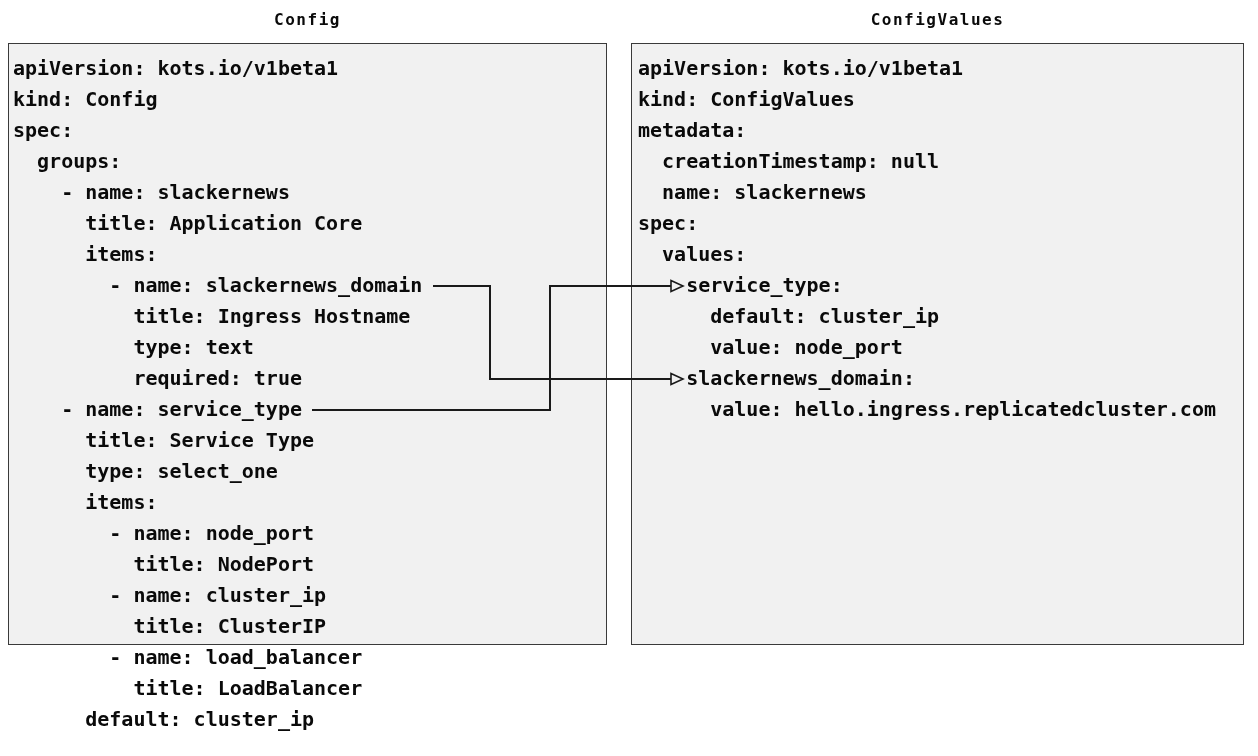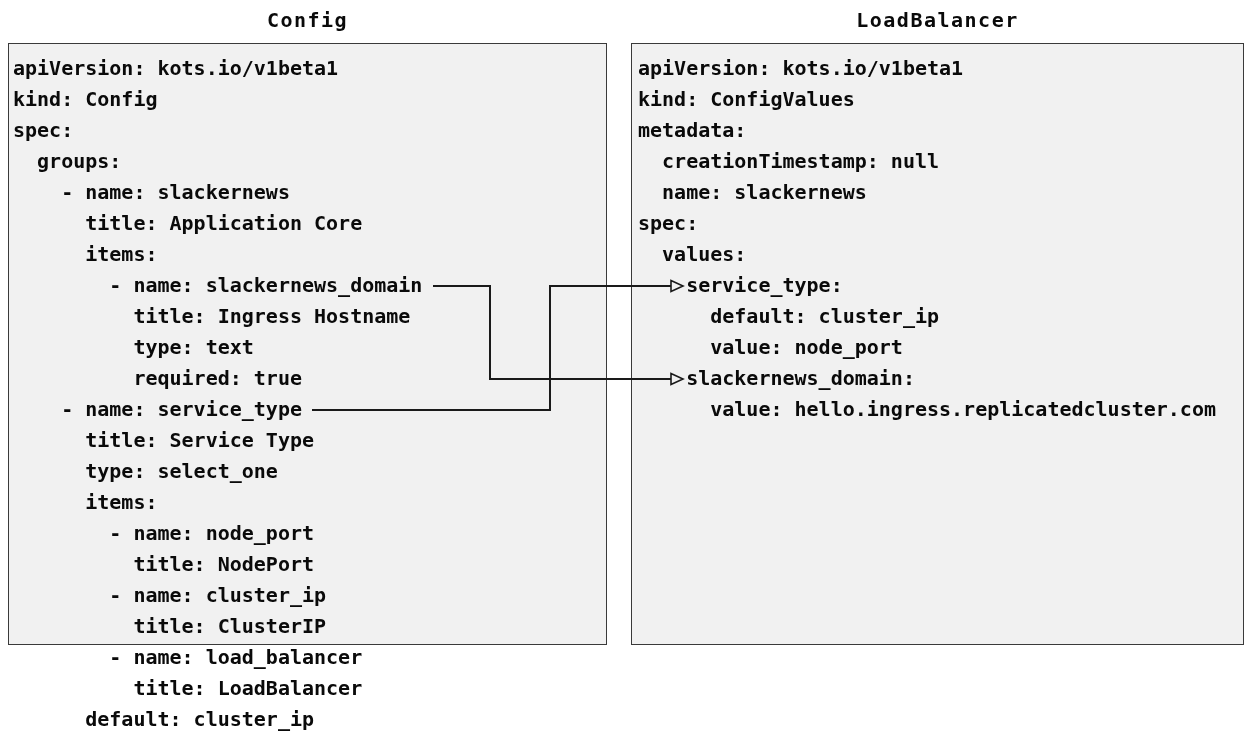--- a/index.html
+++ b/index.html
@@ -17,21 +17,21 @@
   .canvas {
     position: absolute;
     inset: 0;
   }
   .panel-title {
     position: absolute;
     top: 7px;
     height: 26px;
     text-align: center;
     font-weight: bold;
-    font-size: 20px;
+    font-size: 16px;
     line-height: 26px;
     letter-spacing: 1.5px;
     color: #0a0a0a;
     font-family: "DejaVu Sans Mono", "Liberation Mono", monospace;
   }
   .panel-title.left  { left: 8px;   width: 599px; }
   .panel-title.right { left: 631px; width: 613px; }
 
   .panel {
     position: absolute;
@@ -65,21 +65,21 @@
     z-index: 5;
   }
 </style>
 </head>
 <body>
 
 <div class="canvas">
 
   <div class="panel-title left">Config</div>
 
-  <div class="panel-title right">LoadBalancer</div>
+  <div class="panel-title right">ConfigValues</div>
 
   <div class="panel left">
     <pre>apiVersion: kots.io/v1beta1
 kind: Config
 spec:
   groups:
     - name: slackernews
       title: Application Core
       items:
         - name: slackernews_domain

